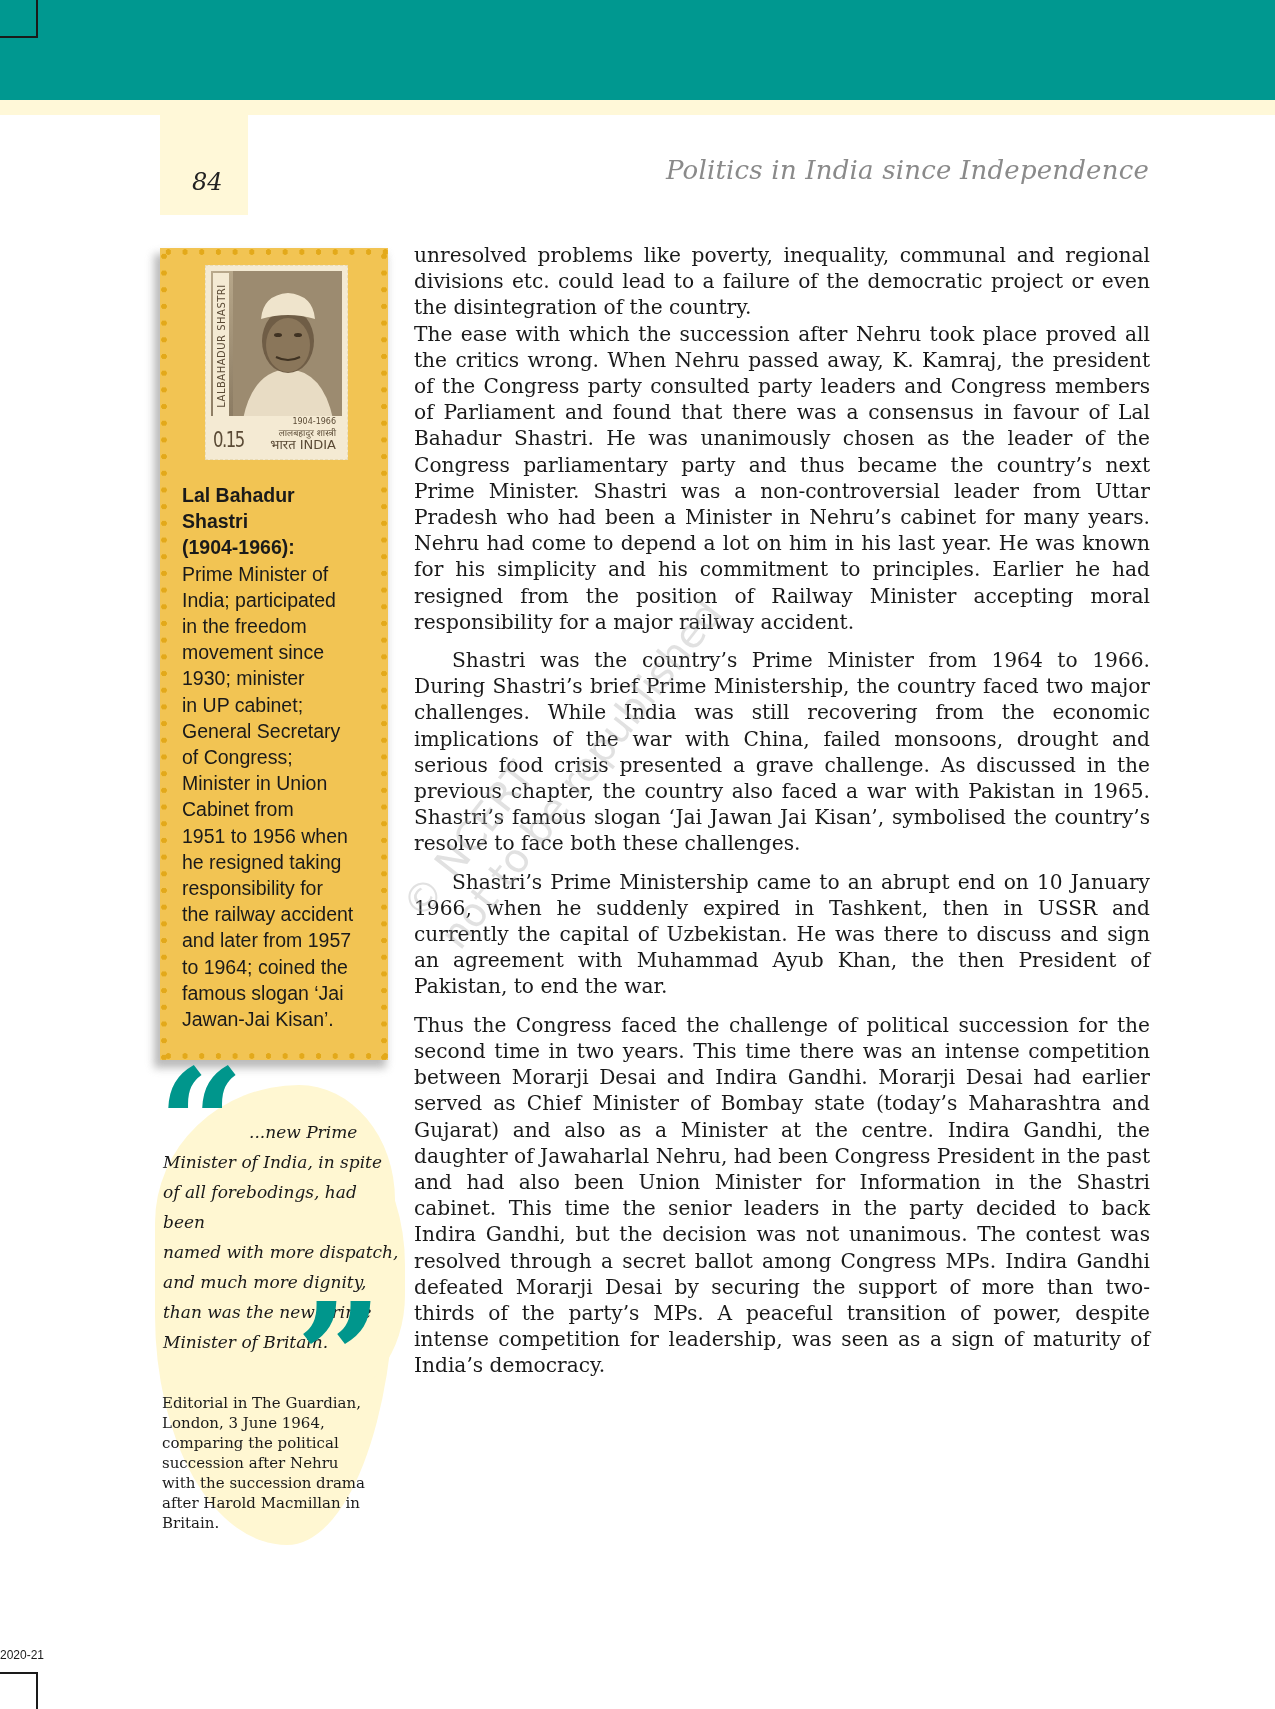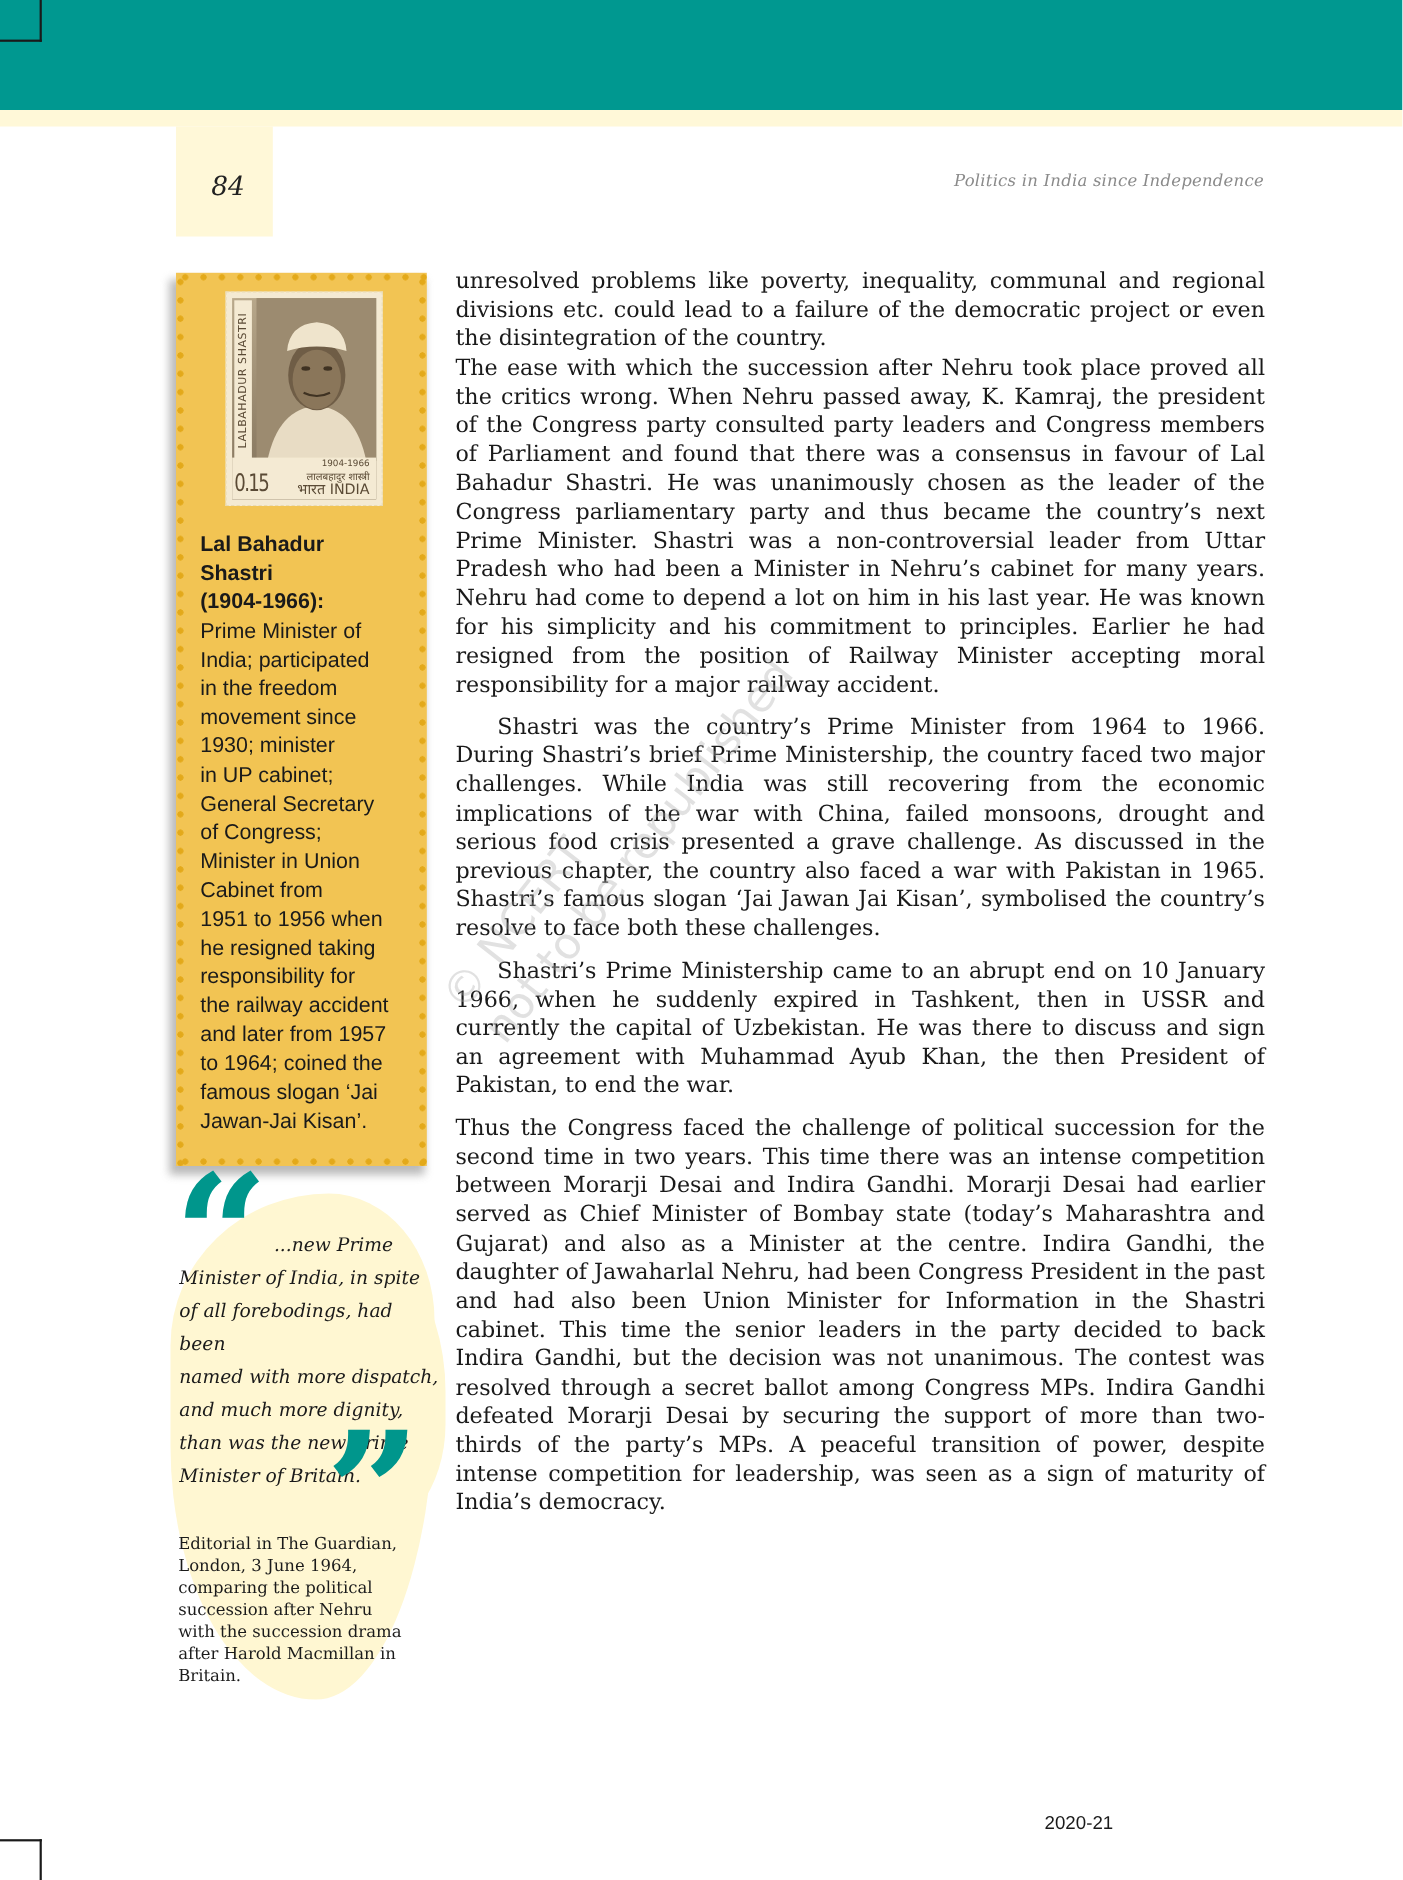--- a/index.html
+++ b/index.html
@@ -6,22 +6,22 @@
   html, body { width: 1275px; height: 1709px; background: #ffffff; overflow: hidden; }
   body { position: relative; font-family: "DejaVu Serif", serif; color: #1e1e1e; }
 
   .top-band { position: absolute; left: 0; top: 0; width: 1275px; height: 100px; background: #009890; }
   .top-band-strip { position: absolute; left: 0; top: 100px; width: 1275px; height: 15px; background: #fff8d8; }
   .crop-mark { position: absolute; border: 2px solid #1a1a1a; }
   .crop-tl { left: -2px; top: -2px; width: 40px; height: 40px; border-left: none; border-top: none; }
   .crop-bl { left: -2px; top: 1672px; width: 40px; height: 40px; border-left: none; border-bottom: none; }
 
   .pagenum-tab { position: absolute; left: 160px; top: 115px; width: 88px; height: 100px; background: #fff8d8; }
-  .pagenum { position: absolute; left: 192px; top: 155px; font-family: "DejaVu Serif", serif; font-style: italic; font-size: 24px; color: #222; }
-  .running-head { position: absolute; right: 126px; top: 155px; font-family: "DejaVu Serif", serif; font-style: italic; font-size: 15px; color: #8a8a8a; letter-spacing: 0.2px; }
+  .pagenum { position: absolute; left: 192px; top: 168px; font-family: "DejaVu Serif", serif; font-style: italic; font-size: 24px; color: #222; }
+  .running-head { position: absolute; right: 126px; top: 155px; font-family: "DejaVu Serif", serif; font-style: italic; font-size: 26px; color: #8a8a8a; letter-spacing: 0.2px; }
 
   
   .stamp-shadow { position: absolute; left: 154px; top: 254px; width: 232px; height: 814px; background: #a9a9a9; filter: blur(4px); opacity: 0.8; }
   .stamp-box { position: absolute; left: 160px; top: 248px; width: 228px; height: 812px; background: #f2c453;
     background-image:
       radial-gradient(circle, #e3a91a 2.6px, transparent 3px),
       radial-gradient(circle, #e3a91a 2.6px, transparent 3px),
       radial-gradient(circle, #e3a91a 2.6px, transparent 3px),
       radial-gradient(circle, #e3a91a 2.6px, transparent 3px);
     background-size: 16.7px 8px, 16.7px 8px, 8px 16.7px, 8px 16.7px;
@@ -53,21 +53,21 @@
   
   .main { position: absolute; left: 414px; top: 242px; width: 736px; font-family: "DejaVu Serif", serif; font-size: 20.2px; line-height: 26.2px; color: #1a1a1a; }
   .main p { text-align: justify; margin-bottom: 12px; }
   .main p.indent { text-indent: 38px; }
   .main h2 { font-family: "DejaVu Serif", serif; font-style: italic; font-weight: bold; font-size: 24px; color: #2b2b2b; margin: 26px 0 14px 0; }
   .main p.first { margin-bottom: 0; }
 
   .watermark { position: absolute; left: 430px; top: 880px; transform: rotate(-52deg); transform-origin: left center; font-family: "DejaVu Sans", sans-serif; font-size: 40px; line-height: 48px; color: rgba(170,170,170,0.35); white-space: nowrap; pointer-events: none; }
   .watermark span { display: block; }
 
-  .footer-year { position: absolute; left: 0; width: 1012px; top: 1648px; text-align: right; font-family: "Liberation Sans", sans-serif; font-size: 17px; color: #1a1a1a; }
+  .footer-year { position: absolute; left: 0; width: 1012px; top: 1648px; text-align: left; font-family: "Liberation Sans", sans-serif; font-size: 12px; color: #1a1a1a; }
 </style>
 </head>
 <body>
 
 <div class="top-band"></div>
 <div class="top-band-strip"></div>
 <div class="crop-mark crop-tl"></div>
 <div class="crop-mark crop-bl"></div>
 
 <div class="pagenum-tab"></div>

